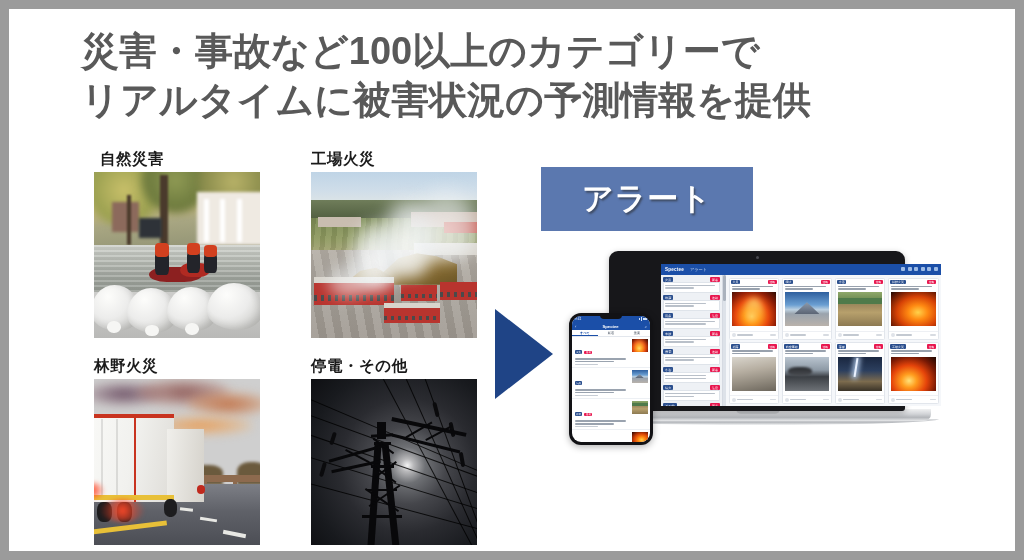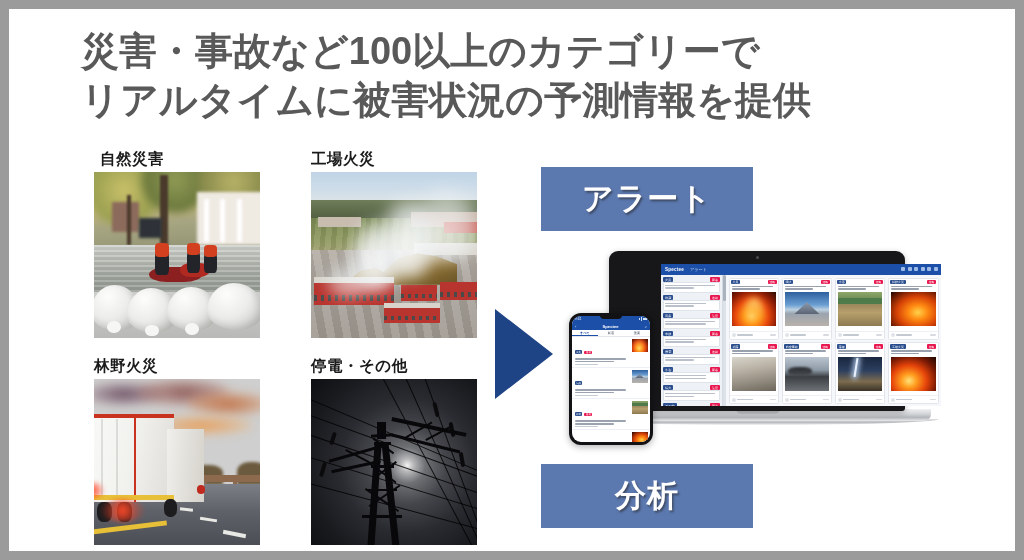--- a/index.html
+++ b/index.html
@@ -417,23 +417,20 @@
       <div class="p3-st" style="left:36%;top:33%;width:13%;height:2%;transform:rotate(-4deg);"></div>
       <div class="p3-st" style="left:40%;top:26%;width:5%;height:10%;"></div>
     </div>
   </div>
 
   <div id="arrow" style="border-left-color: rgb(31, 68, 134);"></div>
 
   <div class="bluebox" id="bb-0" style="background: rgb(91, 120, 175);">
     <span>アラート</span>
   </div>
-  <div class="bluebox" id="bb-2" style="background: rgb(91, 120, 175);">
-    <span>分析</span>
-  </div>
 
   <div id="device">
 
     <div id="lt-foot"></div>
     <div id="lt-base"></div>
     <div id="lt-notch"></div>
     <div id="lt-lid">
       <div id="lt-cam"></div>
       <div id="lt-screen">
 

